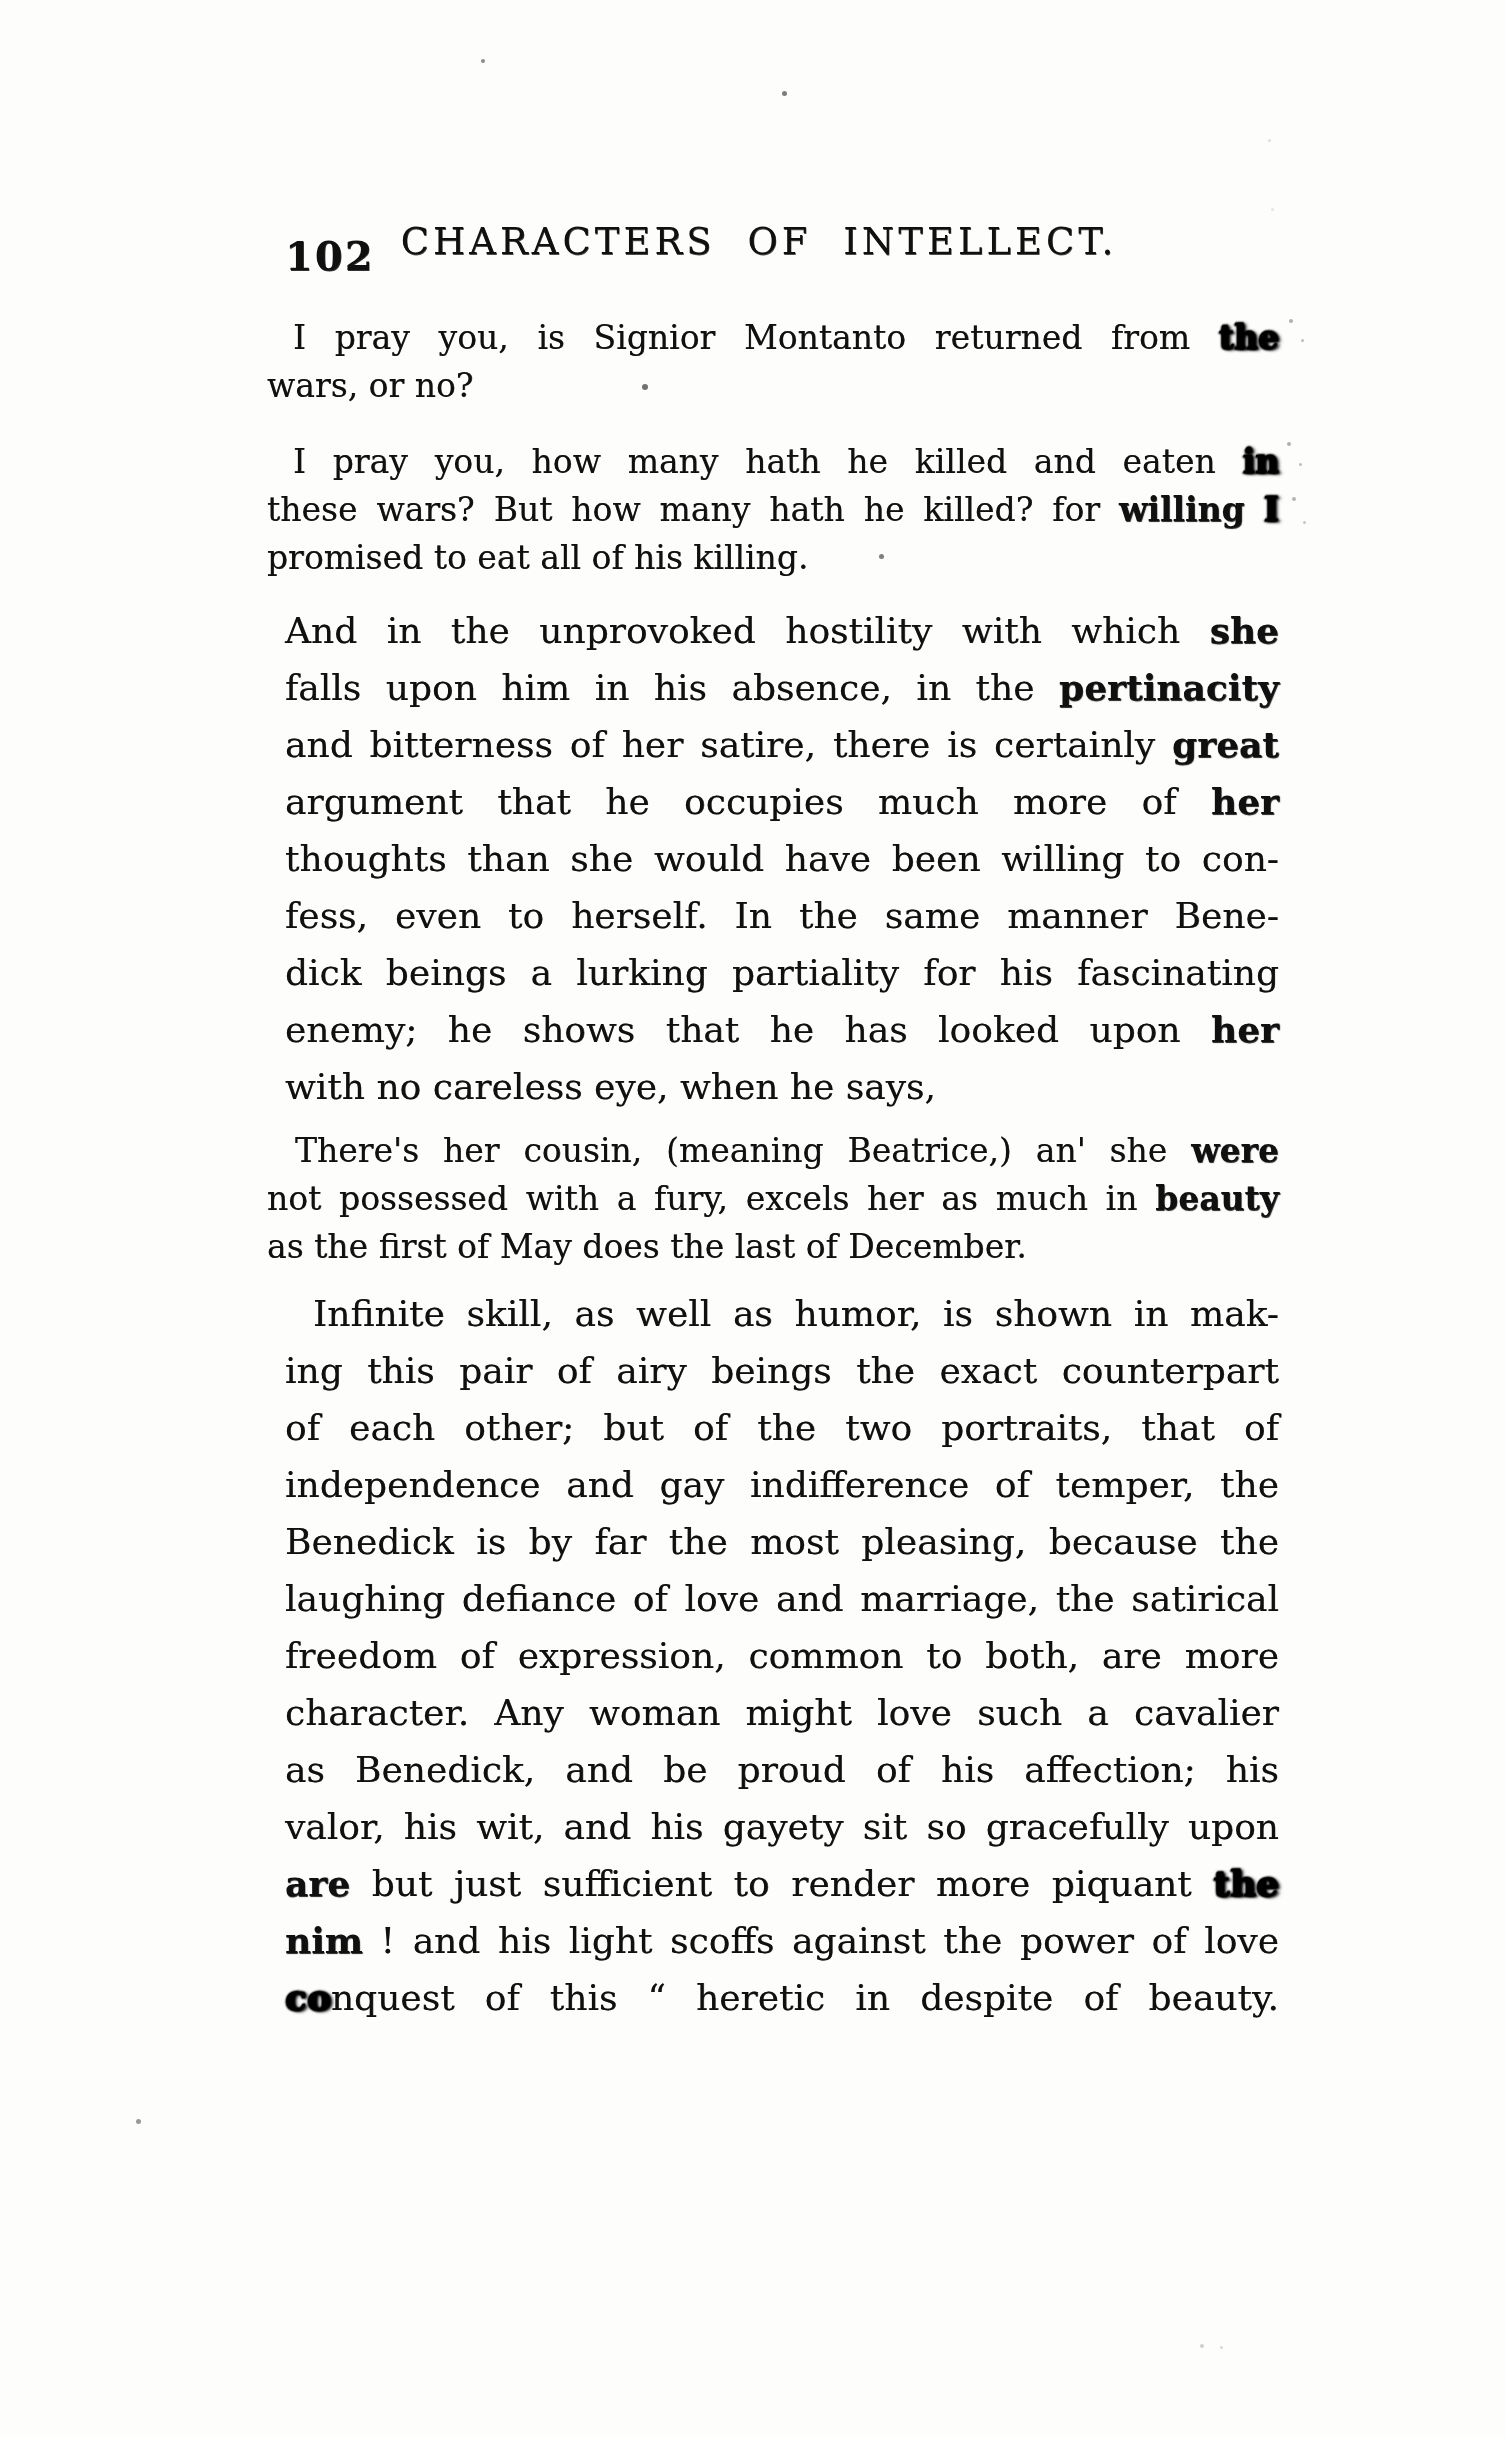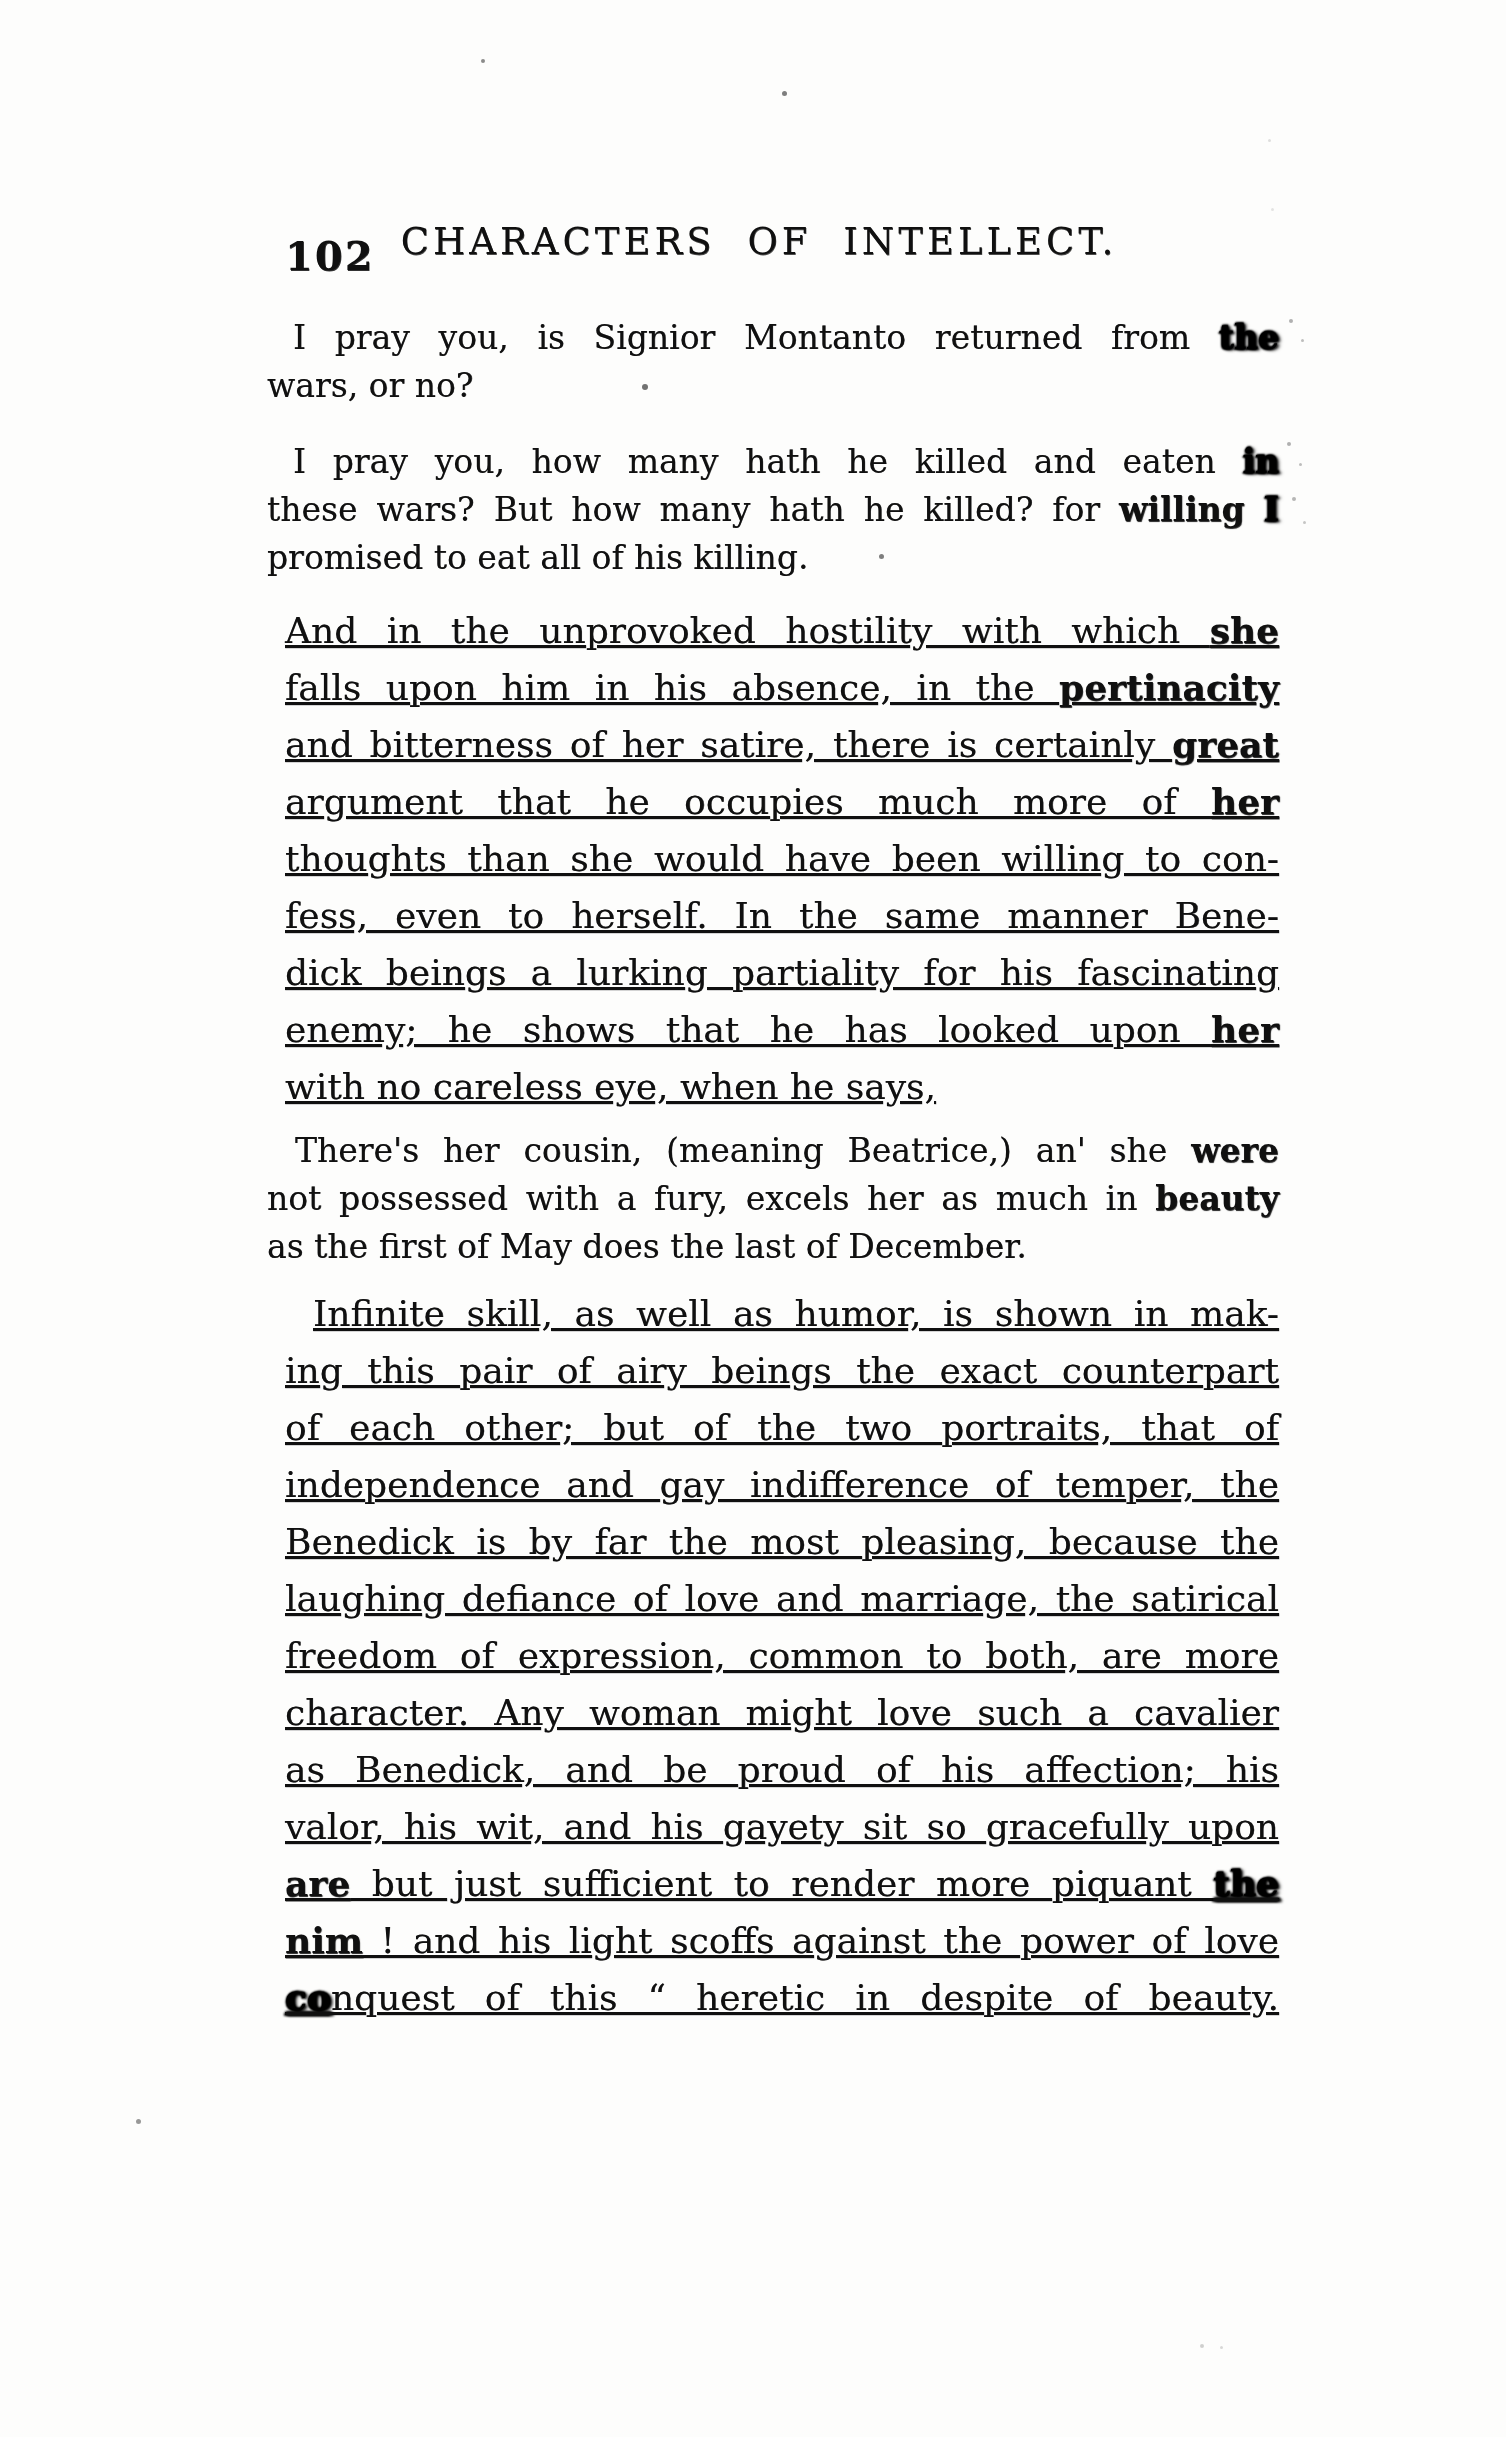--- a/index.html
+++ b/index.html
@@ -25,21 +25,21 @@
     font-size: 40px; font-weight: bold; letter-spacing: 2px;
     text-shadow: 0.6px 0.6px 0.6px rgba(0,0,0,0.8);
   }
   .runtitle {
     display: block; text-align: center;
     font-size: 37px; letter-spacing: 4px; word-spacing: 16px;
     transform: translateX(-14px);
     text-shadow: 0.5px 0.5px 0.5px rgba(0,0,0,0.7);
   }
   .para { text-shadow: 0.3px 0.3px 0.4px rgba(20,20,20,0.6); }
-  .para.body { padding-left: 18px; text-decoration: underline; }
+  .para.body { padding-left: 18px; }
   .para .line { font-size: 36px; line-height: 57px; height: 57px; white-space: nowrap; }
   .para.quote .line { font-size: 33px; line-height: 48px; height: 48px; }
   .line.just { text-align: justify; text-align-last: justify; }
   .dark {
     font-weight: bold;
     text-shadow: 0.6px 0.5px 0.9px rgba(0,0,0,0.85);
   }
   .blot {
     color: #000;
     font-weight: bold;

